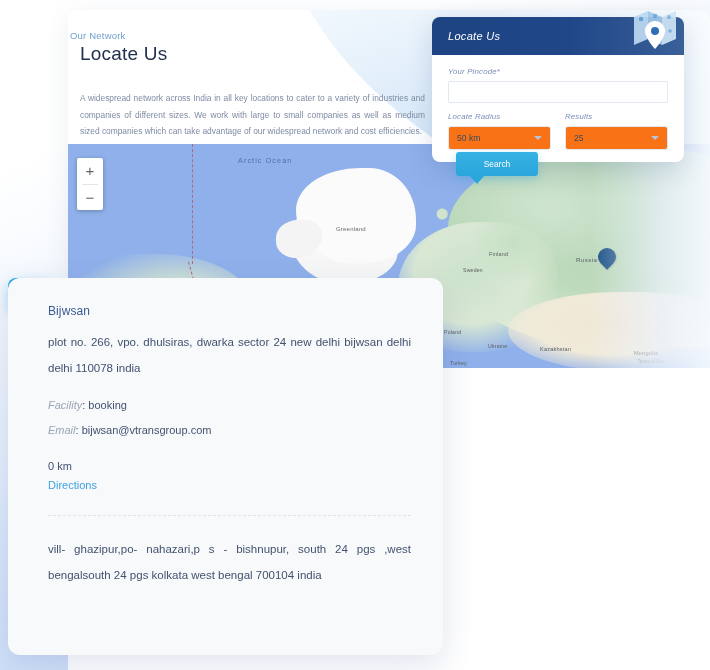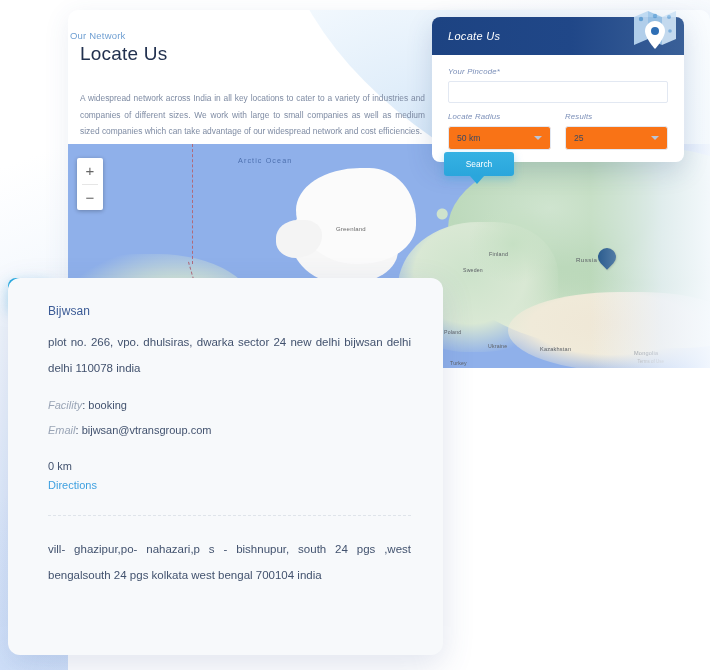--- a/index.html
+++ b/index.html
@@ -192,21 +192,21 @@
     height:24px; border:1px solid #e2e8f2; border-radius:3px; background:#f97316;
     display:flex; align-items:center; padding:0 8px; position:relative;
     font-size:8.6px; color:#3c4a63;
   }
   .select-box .caret{
     position:absolute; right:8px; top:50%; transform:translateY(-50%);
     width:0;height:0;border-left:4px solid transparent;border-right:4px solid transparent;
     border-top:4px solid #b9c4d6;
   }
   .search-btn{
-    position:absolute; left:12px; bottom:-14px; width:70px; height:24px;
+    position:absolute; left:24px; bottom:-14px; width:82px; height:24px;
     background:linear-gradient(180deg,#36b2e3 0%, #2aa6dc 100%);
     border:none; border-radius:3px; color:#fff; font-size:8.4px;
     cursor:pointer; font-family:"Liberation Sans",sans-serif;
     box-shadow:0 3px 8px rgba(42,166,220,.35);
   }
   .btn-arrow{
     position:absolute; left:38px; bottom:-22px;
     width:0;height:0;border-left:7px solid transparent;border-right:7px solid transparent;
     border-top:8px solid #2aa6dc;
   }

